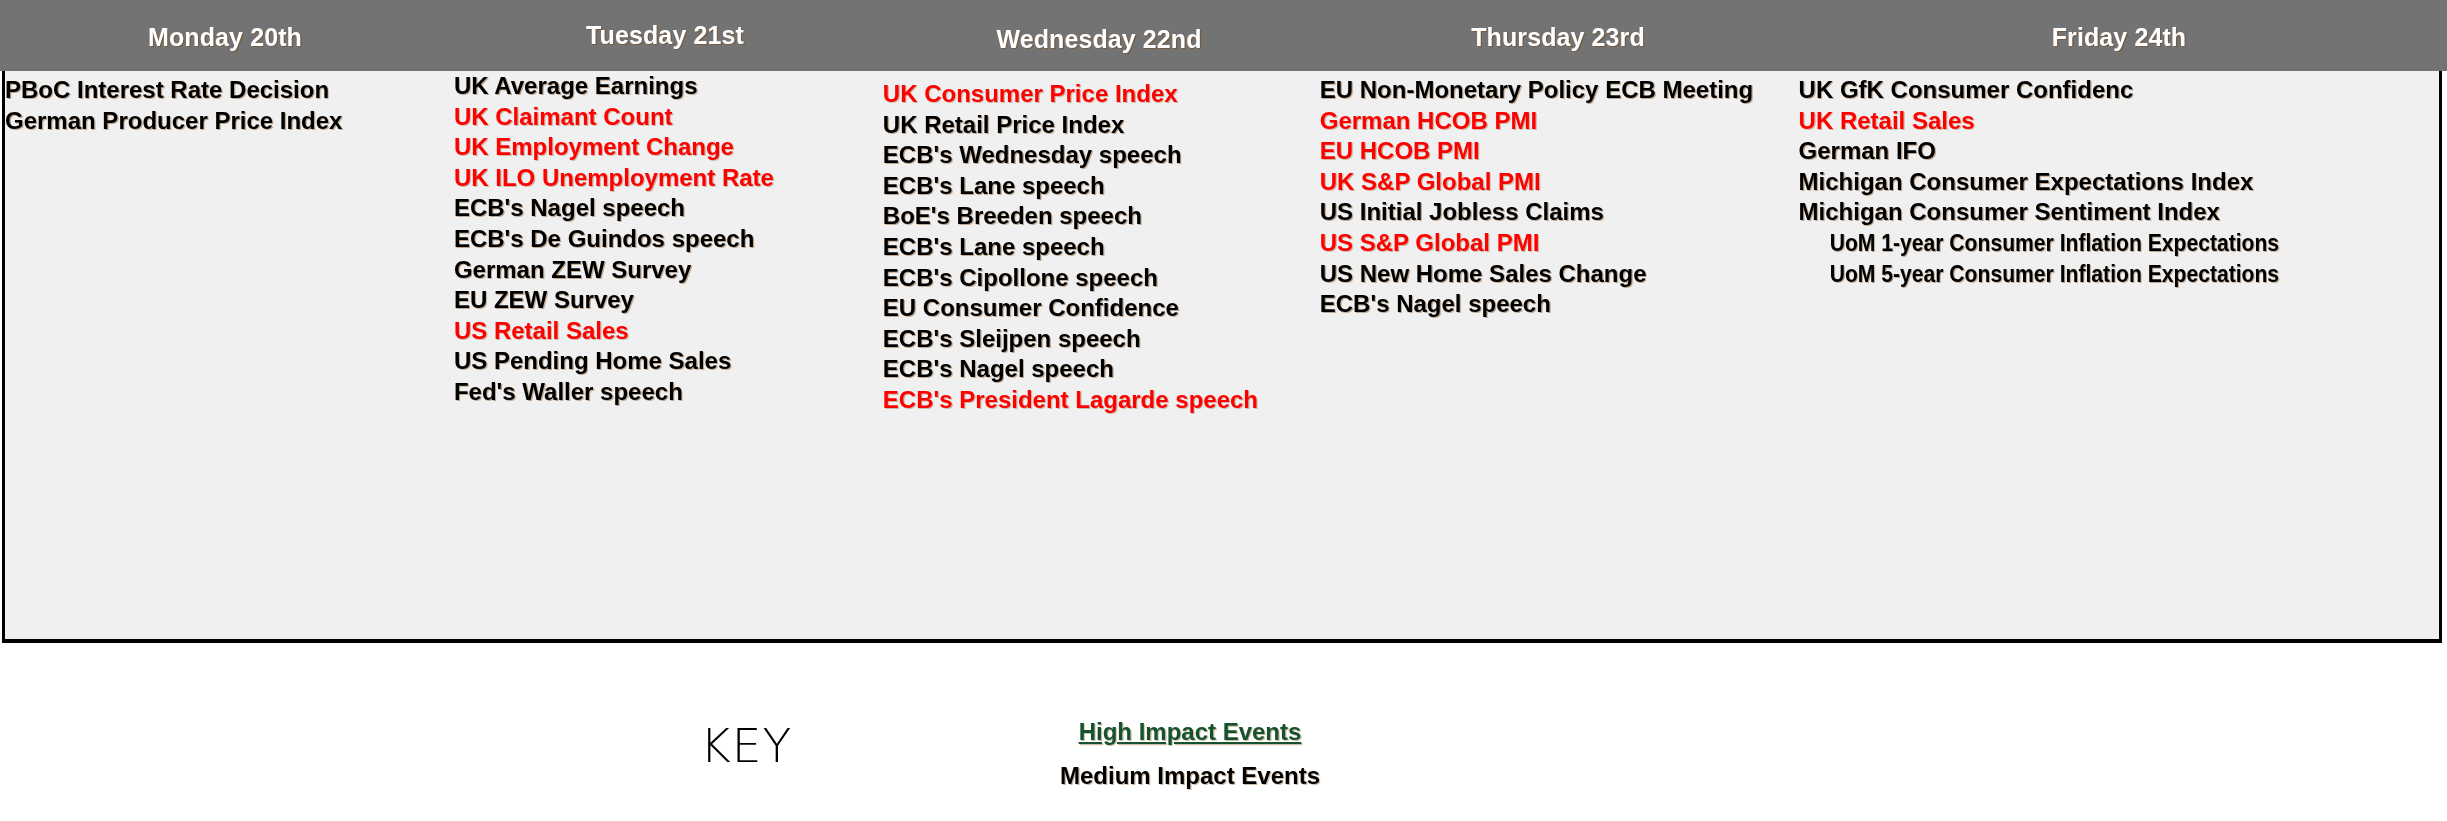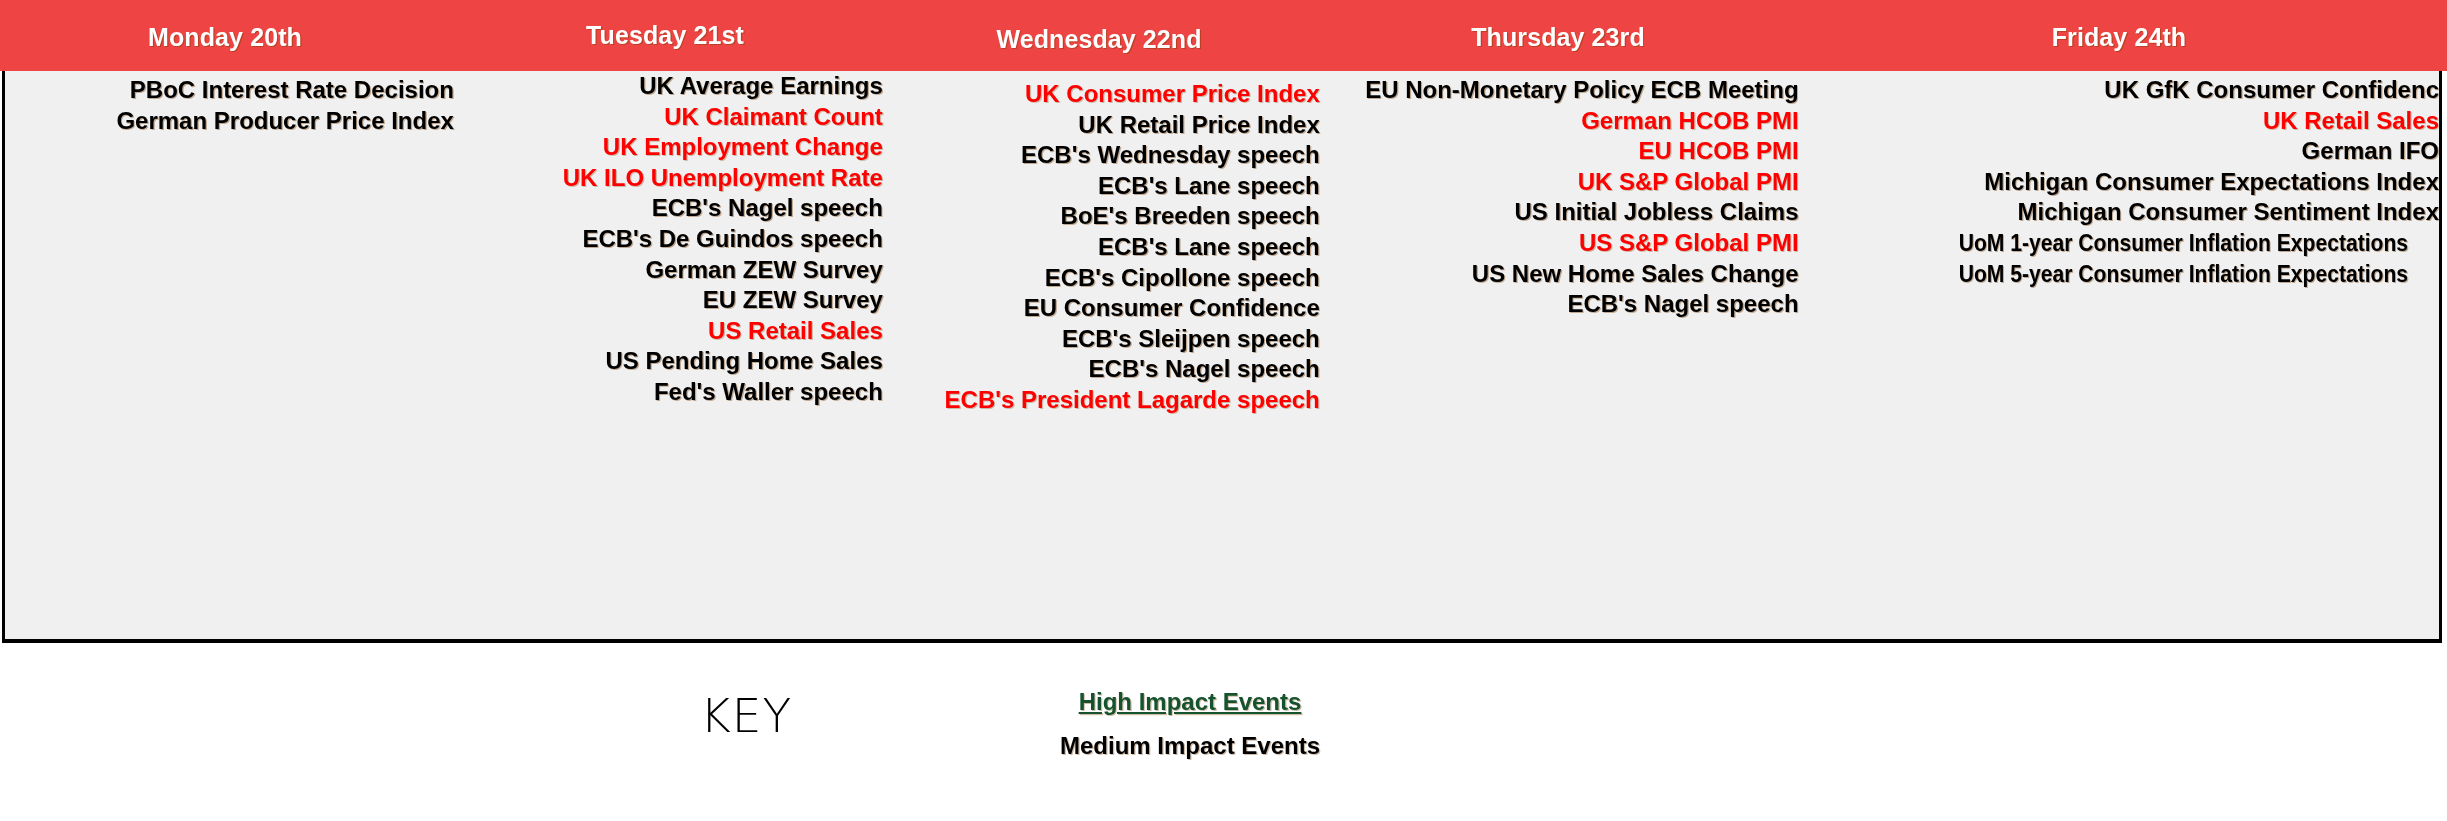--- a/index.html
+++ b/index.html
@@ -21,21 +21,21 @@
     height: 821px;
   }
 
   
   .header-bar {
     position: absolute;
     left: 0;
     top: 0;
     width: 2447px;
     height: 71px;
-    background: #ef4444;
+    background: #737373;
     display: flex;
     align-items: center;
   }
   .header-cell {
     display: flex;
     align-items: center;
     justify-content: center;
     height: 71px;
     color: #ffffff;
     font-size: 25px;
@@ -56,21 +56,21 @@
     border-left: 3px solid #000000;
     border-right: 3px solid #000000;
     border-bottom: 4px solid #000000;
     box-sizing: border-box;
     display: flex;
     align-items: flex-start;
   }
   .day-column {
     display: flex;
     flex-direction: column;
-    align-items: flex-end;
+    align-items: flex-start;
     box-sizing: border-box;
     padding-top: 6px;
   }
   .event {
     height: 30.6px;
     line-height: 30.6px;
     font-size: 24px;
     font-weight: bold;
     color: #000000;
     white-space: nowrap;
@@ -91,21 +91,21 @@
   .col-0 { width: 450px; padding-top: 4px; }
   .col-1 { width: 430px; padding-top: 0px; }
   .col-2 { width: 438px; padding-top: 8px; }
   .col-3 { width: 480px; padding-top: 4px; }
   .col-4 { width: 642px; padding-top: 4px; }
 
   
   .key-area {
     position: absolute;
     left: 0;
-    top: 680px;
+    top: 710px;
     width: 2177px;
     height: 110px;
   }
   .key-label {
     position: absolute;
     left: 700px;
     top: 8px;
     font-size: 47px;
     font-weight: 300;
     color: #000000;

